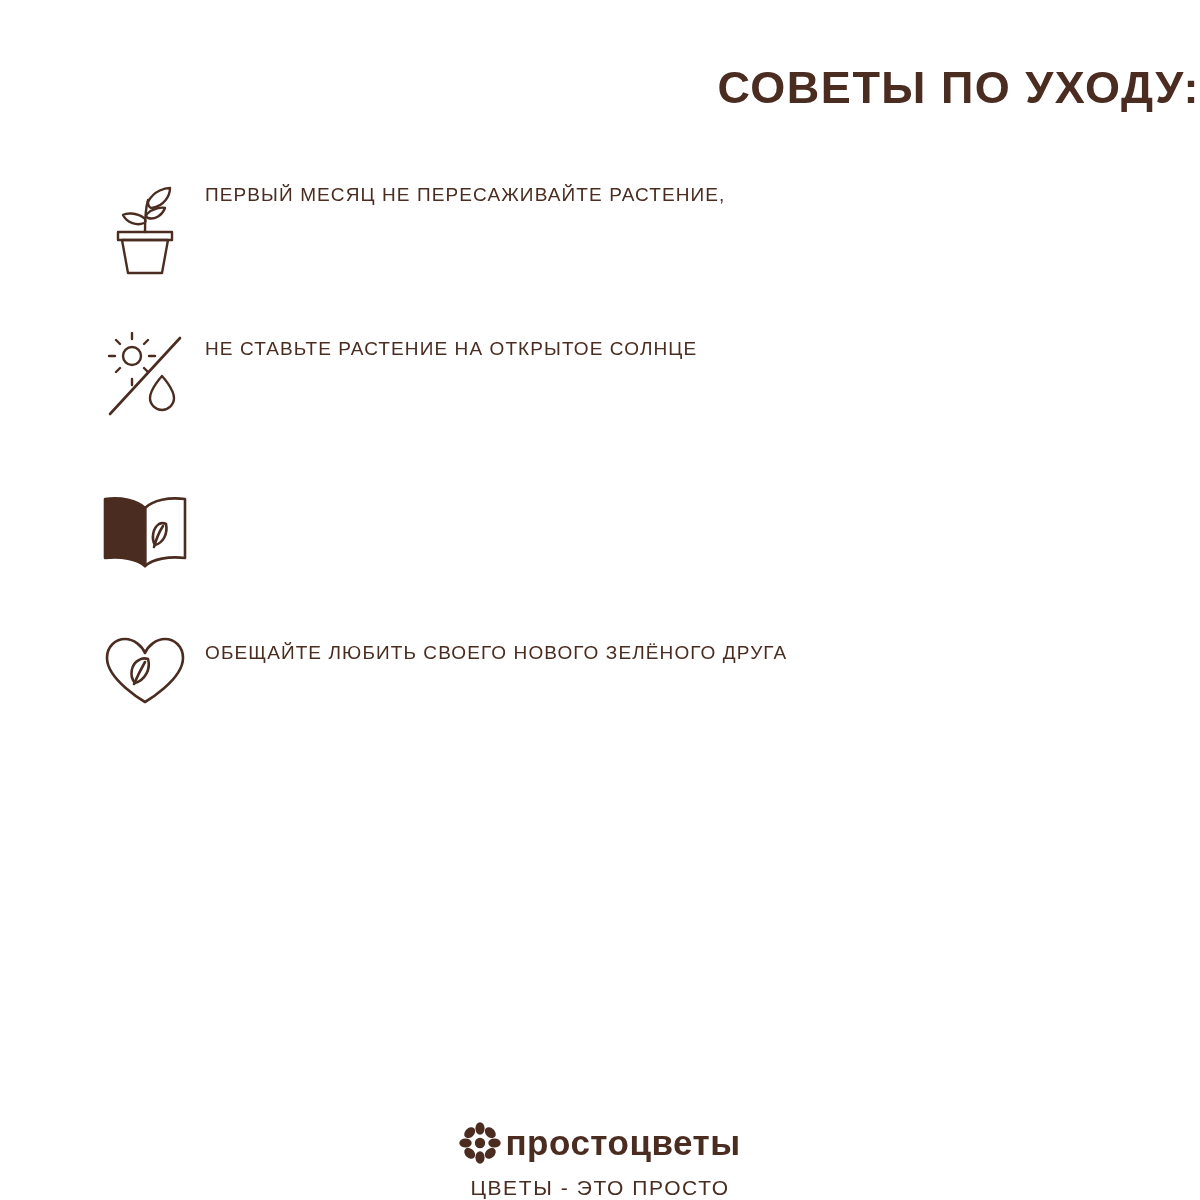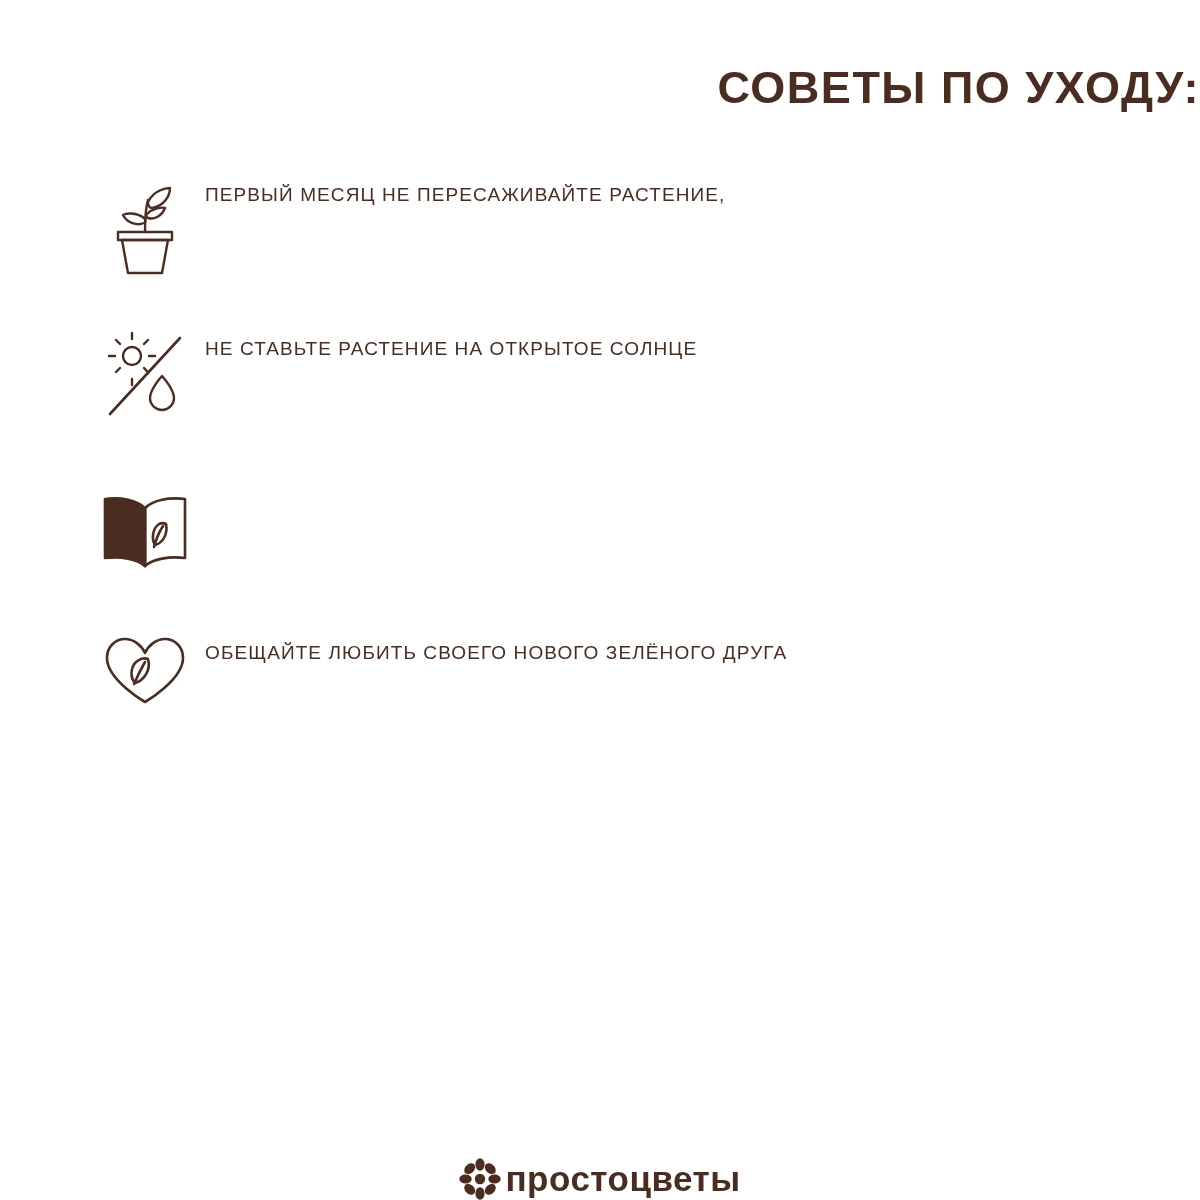--- a/index.html
+++ b/index.html
@@ -178,15 +178,16 @@
           <ellipse cx="6.5" cy="21" rx="6.2" ry="4.6"></ellipse>
           <ellipse cx="35.5" cy="21" rx="6.2" ry="4.6"></ellipse>
           <ellipse cx="10.7" cy="10.7" rx="6.2" ry="4.6" transform="rotate(-45 10.7 10.7)"></ellipse>
           <ellipse cx="31.3" cy="31.3" rx="6.2" ry="4.6" transform="rotate(-45 31.3 31.3)"></ellipse>
           <ellipse cx="31.3" cy="10.7" rx="6.2" ry="4.6" transform="rotate(45 31.3 10.7)"></ellipse>
           <ellipse cx="10.7" cy="31.3" rx="6.2" ry="4.6" transform="rotate(45 10.7 31.3)"></ellipse>
         </svg>
       </span>
       <span class="brand-name">простоцветы</span>
     </div>
+    <div class="brand-tagline">ЦВЕТЫ - ЭТО ПРОСТО</div>
   </div>
 
 </div>
 
 </body></html>

